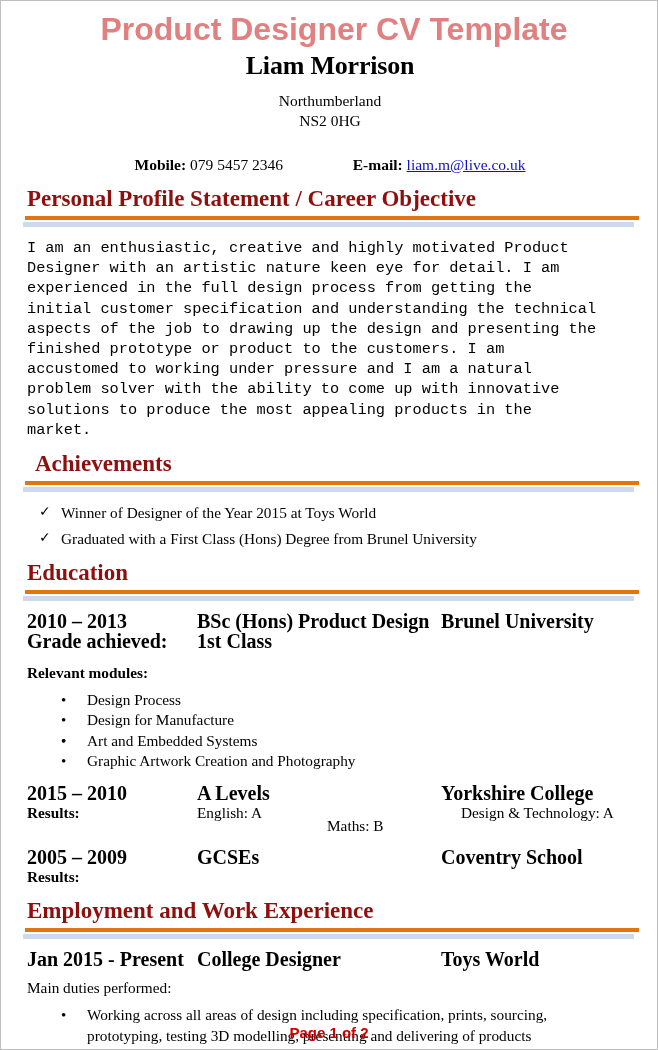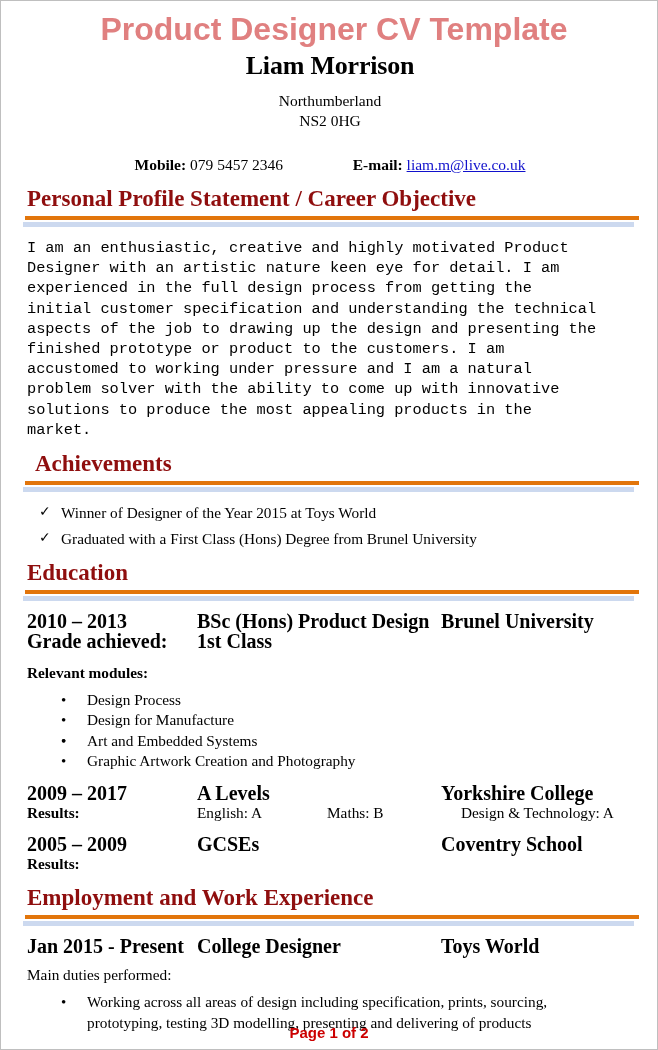--- a/index.html
+++ b/index.html
@@ -167,21 +167,21 @@
   .bold { font-weight: bold; }
 
   .res-row {
     display: flex;
     font-size: 15.3px;
     line-height: 19.5px;
     padding-left: 14px;
   }
   .res-a { width: 170px; flex: 0 0 170px; }
   .res-b { width: 130px; flex: 0 0 130px; }
-  .res-c { width: 134px; flex: 0 0 134px; }
+  .res-c { width: 134px; flex: 0 0 134px; margin-top: 13px; }
   .res-d { flex: 1 1 auto; }
 
   .sub-label {
     font-size: 15.3px;
     line-height: 19.5px;
     font-weight: bold;
     padding-left: 14px;
     margin-top: 12px;
   }
   .plain-label {
@@ -286,21 +286,21 @@
           <span>Art and Embedded Systems</span>
         </li>
         <li>
           <span class="dot">•</span>
           <span>Graphic Artwork Creation and Photography</span>
         </li>
       </ul>
 
       <div class="ed-block tight">
         <div class="row">
-          <div class="col-a bold">2009 – 2017</div>
+          <div class="col-a bold">2015 – 2010</div>
           <div class="col-b bold">A Levels</div>
           <div class="col-c bold">Yorkshire College</div>
         </div>
         <div class="res-row">
           <div class="res-a bold">Results:</div>
           <div class="res-b">English: A</div>
           <div class="res-c">Maths: B</div>
           <div class="res-d">Design &amp; Technology:  A</div>
         </div>
       </div>

